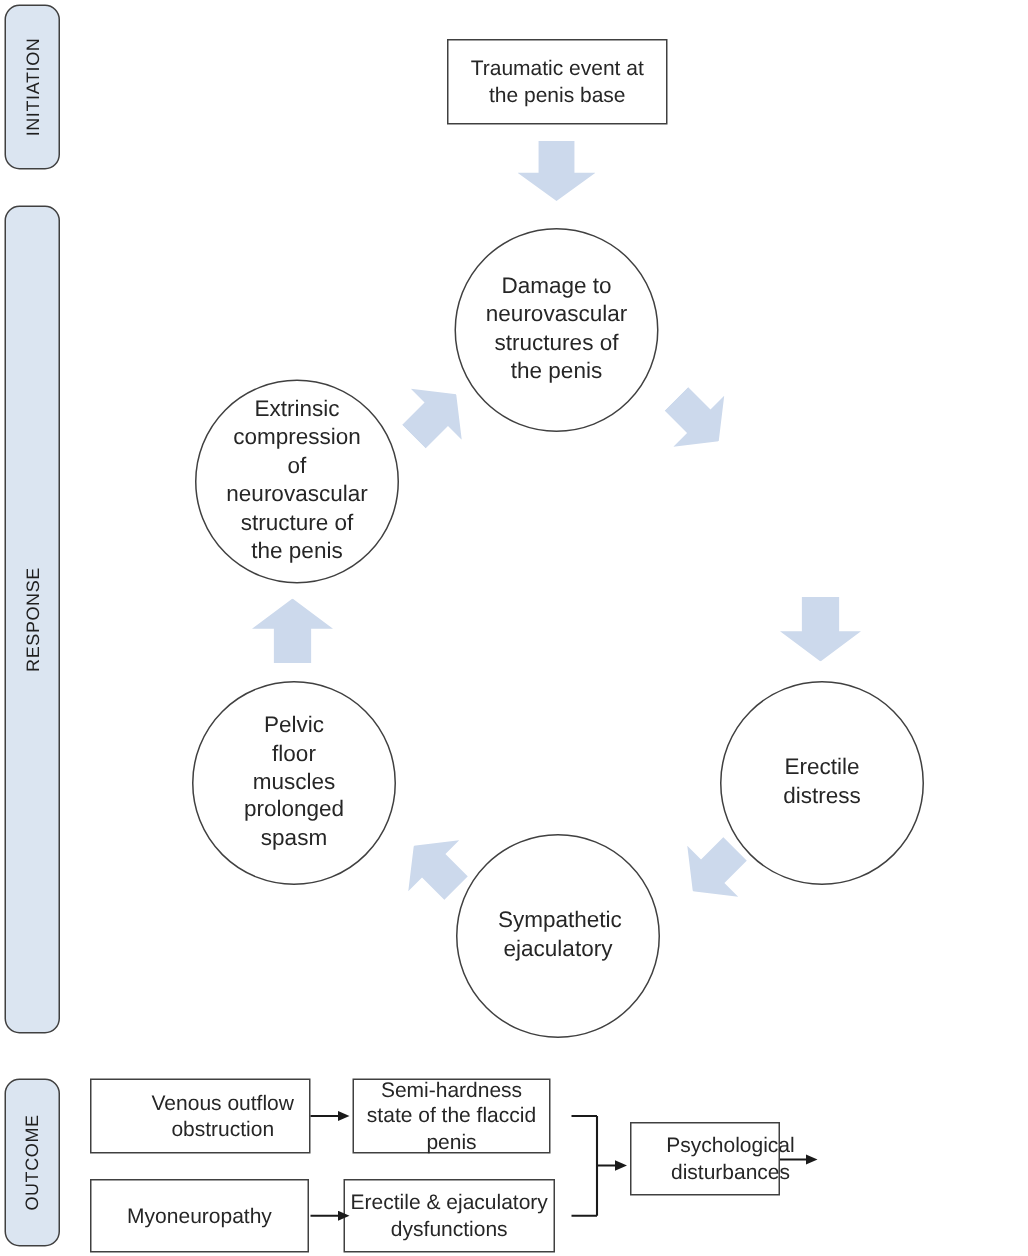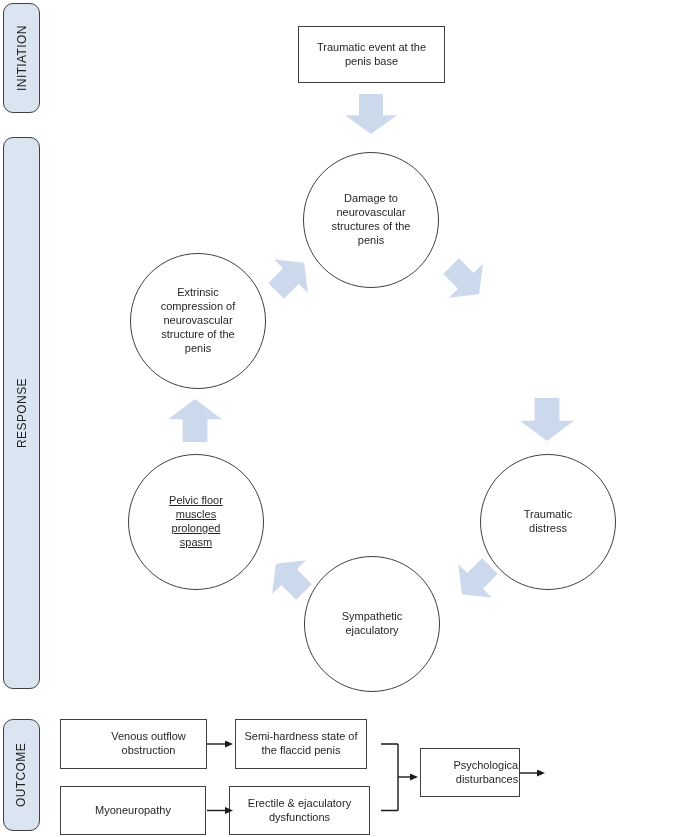--- a/index.html
+++ b/index.html
@@ -18,27 +18,27 @@
     background:var(--stage-fill); border:1.6px solid var(--line); border-radius:10px;
     display:flex; align-items:center; justify-content:center; box-sizing:border-box;
   }
   .stage span {
     transform:rotate(-90deg); white-space:nowrap;
     font-size:12px; letter-spacing:0.4px; color:#1f1f1f;
   }
   .rect {
     position:absolute; background:#ffffff; border:1.4px solid var(--line);
     display:flex; align-items:center; justify-content:center; text-align:center;
-    font-size:11px; line-height:1.24; box-sizing:border-box;
+    font-size:14px; line-height:1.24; box-sizing:border-box;
   }
   .circle {
     position:absolute; width:136px; height:136px; border-radius:50%;
     border:1.3px solid var(--line); background:#ffffff;
     display:flex; align-items:center; justify-content:center; text-align:center;
-    font-size:11px; line-height:1.26; box-sizing:border-box;
+    font-size:15px; line-height:1.26; box-sizing:border-box;
   }
   .barrow {
     position:absolute; background:var(--arrow-fill);
     clip-path:polygon(50% 0%, 100% 47%, 73% 47%, 73% 100%, 27% 100%, 27% 47%, 0% 47%);
   }
   svg.connectors { position:absolute; left:0; top:0; pointer-events:none; }
 </style>
 </head>
 <body>
 
@@ -64,26 +64,26 @@
   <div class="barrow" style="left:441px; top:260px; width:48px; height:40px; transform:rotate(135deg);"></div>
   <div class="barrow" style="left:520px; top:398px; width:54px; height:43px; transform:rotate(180deg);"></div>
   <div class="barrow" style="left:452px; top:560px; width:48px; height:40px; transform:rotate(225deg);"></div>
   <div class="barrow" style="left:266px; top:558px; width:48px; height:40px; transform:rotate(315deg);"></div>
   <div class="barrow" style="left:168px; top:399px; width:54px; height:43px;"></div>
 
   <div class="circle" style="left:303px; top:152px;">
     <span style="max-width:95px;">Damage to neurovascular structures of the penis</span>
   </div>
   <div class="circle" style="left:480px; top:454px;">
-    <span style="max-width:70px;">Traumatic distress</span>
+    <span style="max-width:70px;">Erectile distress</span>
   </div>
   <div class="circle" style="left:304px; top:556px;">
     <span style="max-width:80px;">Sympathetic ejaculatory</span>
   </div>
-  <div class="circle" style="left:128px; top:454px;text-decoration:underline;">
+  <div class="circle" style="left:128px; top:454px;">
     <span style="max-width:72px;">Pelvic floor muscles prolonged spasm</span>
   </div>
   <div class="circle" style="left:130px; top:253px;">
     <span style="max-width:100px;">Extrinsic compression of neurovascular structure of the penis</span>
   </div>
 
   <div class="rect" style="left:60px; top:719px; width:147px; height:50px;padding-left:30px;">
     <span style="max-width:110px;">Venous outflow obstruction</span>
   </div>
   <div class="rect" style="left:235px; top:719px; width:132px; height:50px;">

